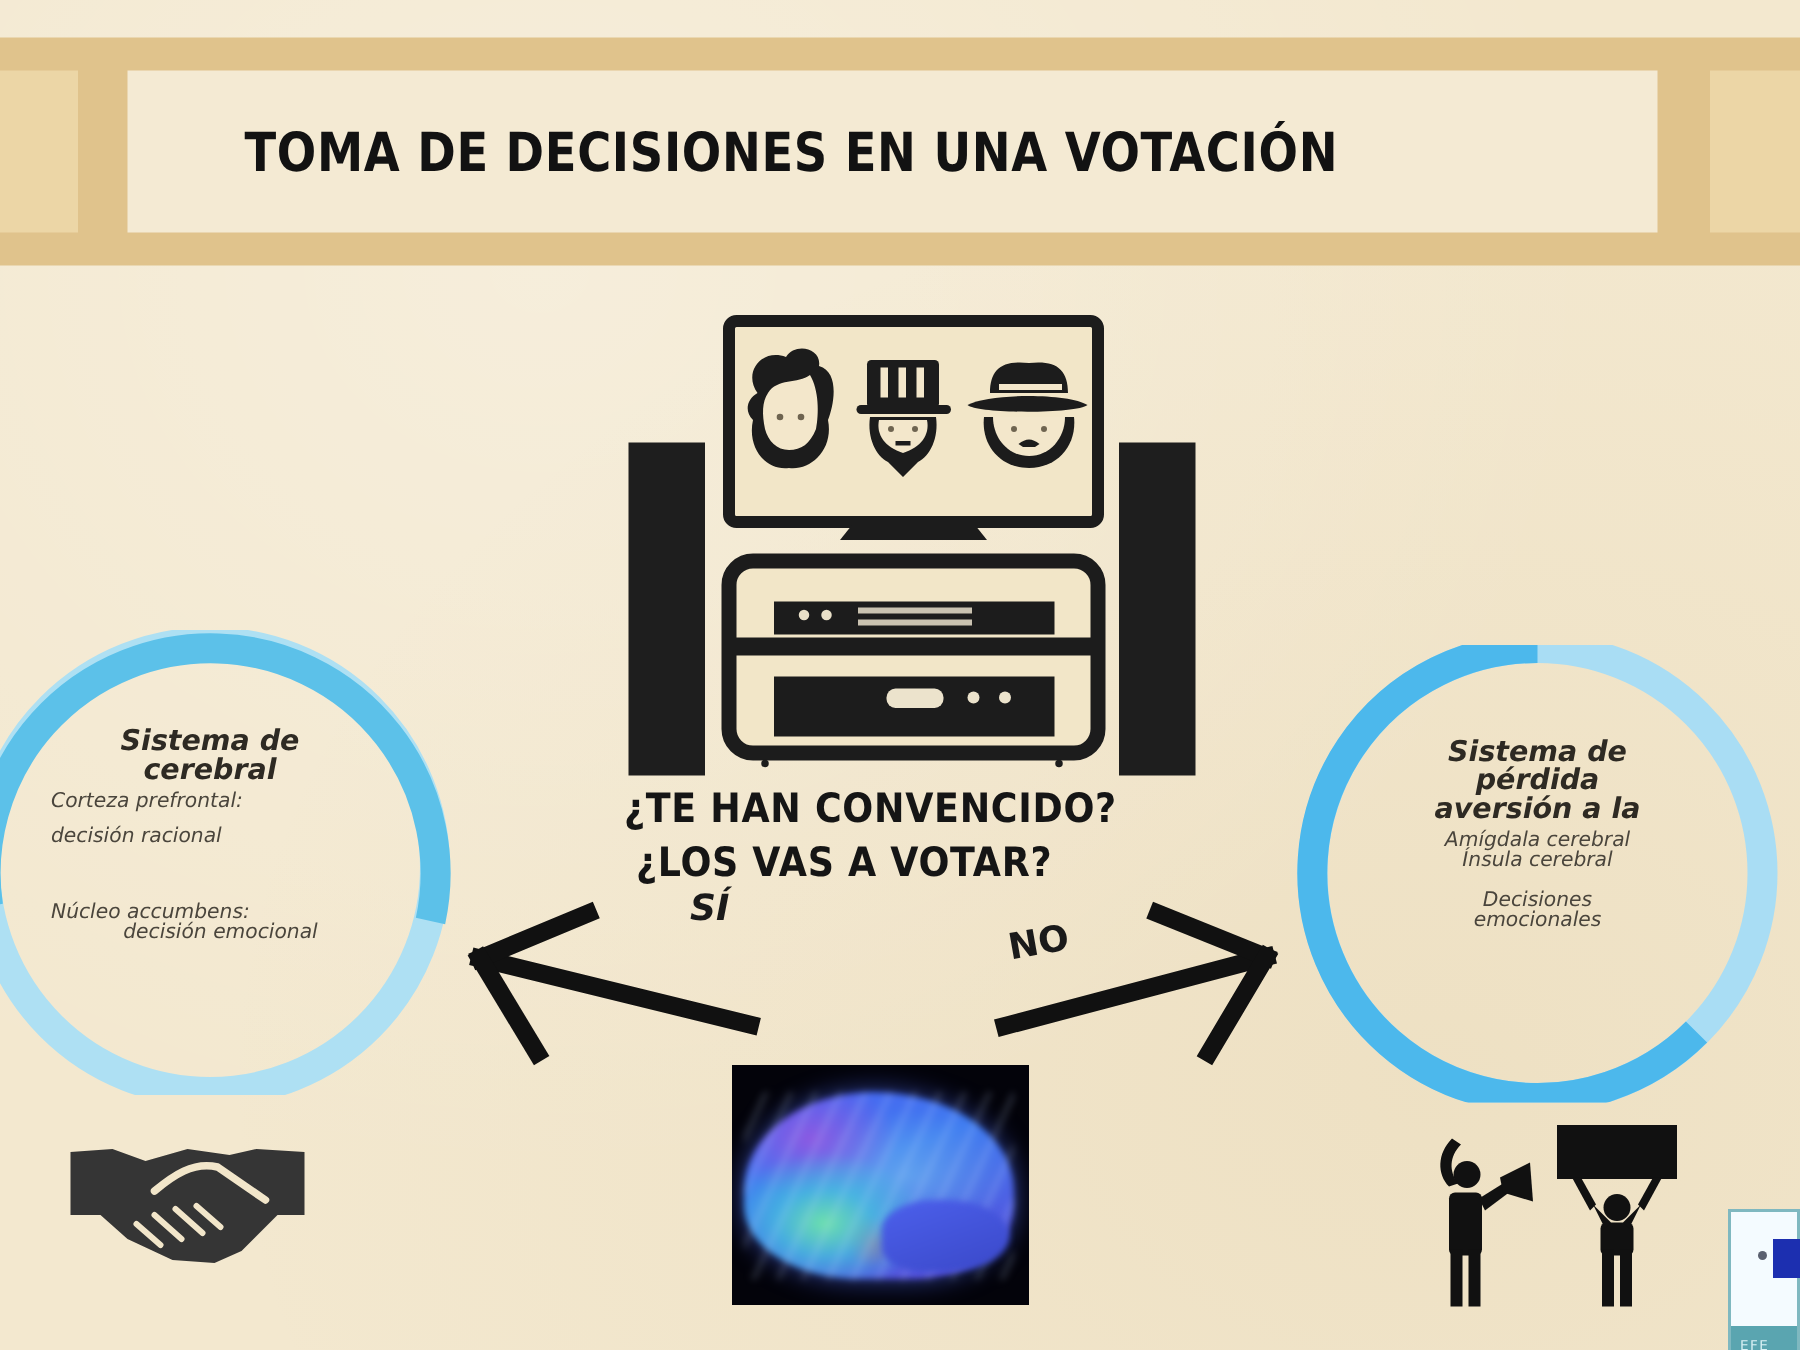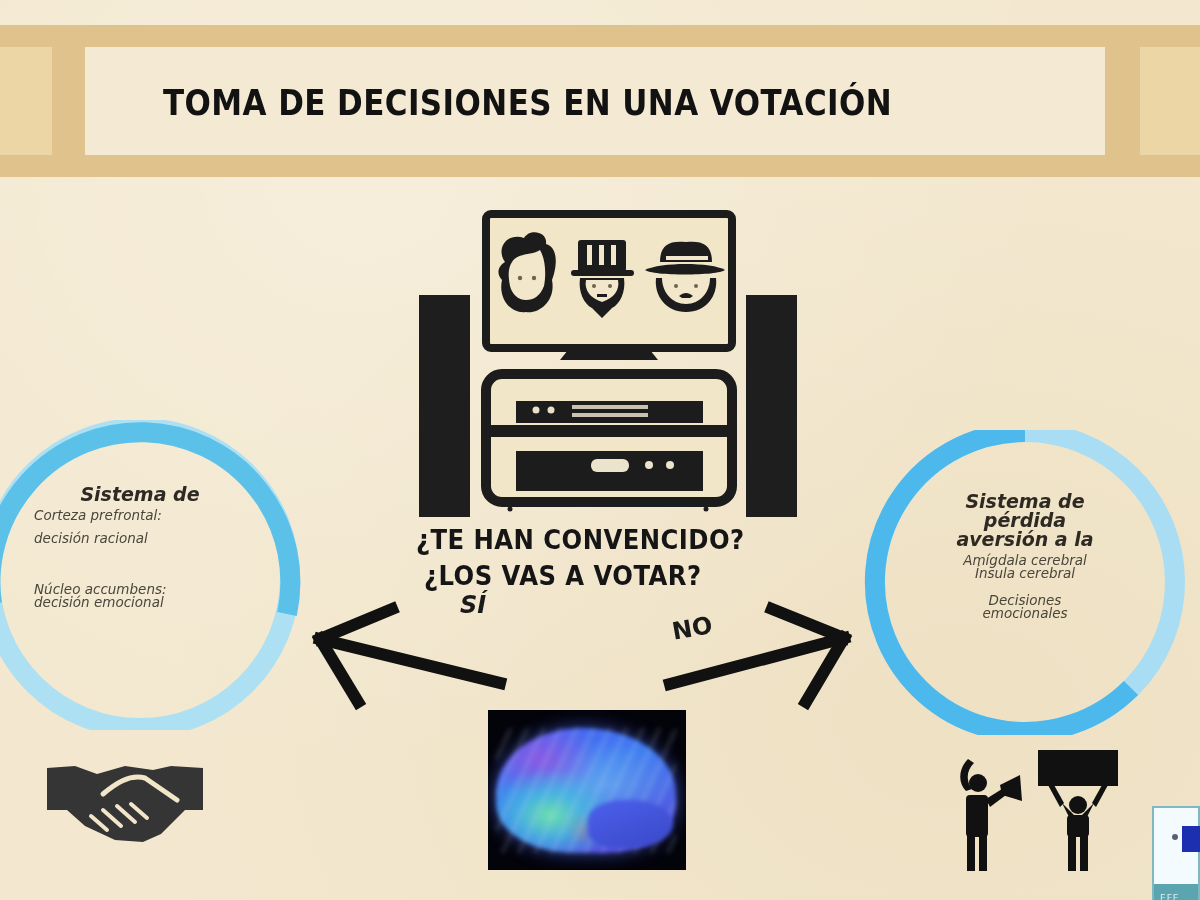--- a/index.html
+++ b/index.html
@@ -191,26 +191,27 @@
   <div class="brain-lower"></div>
 </div>
 
 <svg class="abs" style="left:0;top:420px;" width="320" height="310" viewBox="0 420 320 310">
   <circle cx="140" cy="578" r="150" fill="none" stroke="#aee0f3" stroke-width="20"></circle>
 
   <path d="M -8 604 A 150 150 0 1 1 287 614" fill="none" stroke="#5cc1e9" stroke-width="20"></path>
 </svg>
 <div class="ring-text" style="left:20px;top:485px;width:240px;">
   <div class="ring-title">Sistema de</div>
+  <div class="ring-title">cerebral</div>
   <div style="height:5px"></div>
   <div class="ring-body" style="text-align:left;padding-left:14px;">Corteza prefrontal:</div>
   <div class="ring-body" style="text-align:left;padding-left:14px;margin-top:10px;">decisión racional</div>
   <div style="height:12px"></div>
   <div class="ring-body" style="text-align:left;padding-left:14px;margin-top:26px;">Núcleo accumbens:</div>
-  <div class="ring-body" style="text-align:left;padding-left:14px;">decisión emocional</div>
+  <div class="ring-body" style="text-align:center;padding-left:14px;">decisión emocional</div>
 </div>
 
 <svg class="abs" style="left:855px;top:430px;" width="345" height="305" viewBox="855 430 345 305">
   <circle cx="1025" cy="582" r="150" fill="none" stroke="#a9ddf4" stroke-width="20"></circle>
 
   <path d="M 1025 432 A 150 150 0 1 0 1131 688" fill="none" stroke="#4cb8ec" stroke-width="20"></path>
 </svg>
 <div class="ring-text" style="left:905px;top:492px;width:240px;">
   <div class="ring-title">Sistema  de</div>
   <div class="ring-title">pérdida</div>

